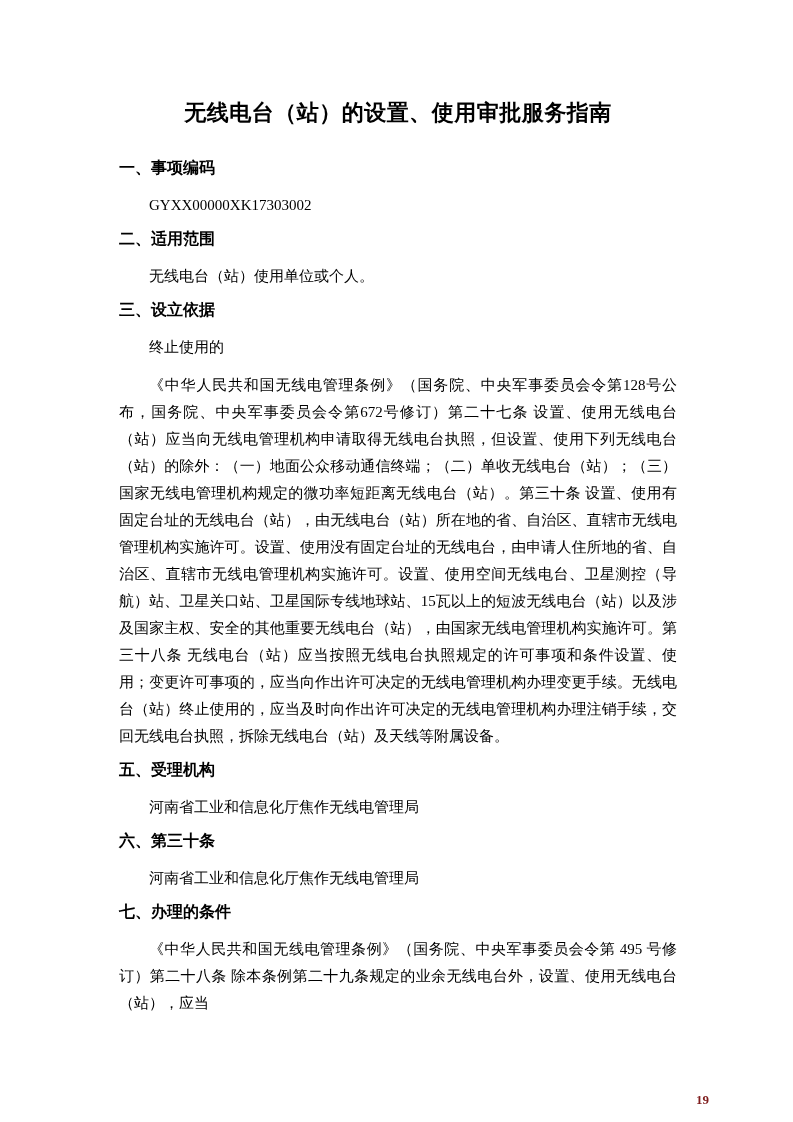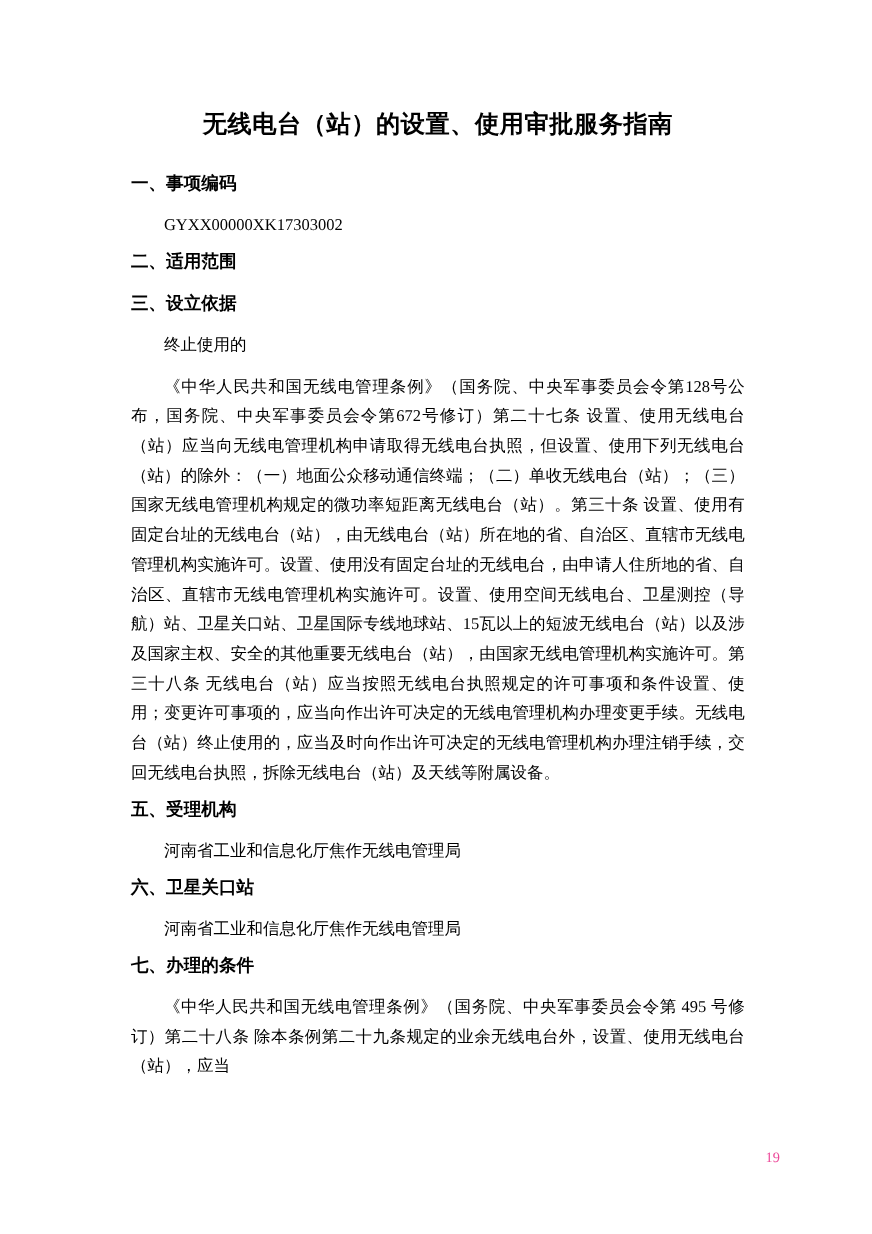--- a/index.html
+++ b/index.html
@@ -43,61 +43,63 @@
     font-family: "Liberation Serif", serif;
     font-size: 15px;
     line-height: 27px;
     margin: 11px 0 6px 0;
     text-indent: 2em;
     text-align: justify;
     text-align-last: left;
   }
   .page-number {
     position: absolute;
-    top: 1044px;
+    top: 1092px;
     right: 132px;
     font-family: "Liberation Serif", serif;
     font-size: 13px;
     line-height: 16px;
-    color: #ec4899;
+    color: #7f1d1d;
+    font-weight: bold;
   }
 </style>
 </head>
 <body>
 
 <div class="page">
   <div class="content">
 
     <h1 class="doc-title">无线电台（站）的设置、使用审批服务指南</h1>
 
     <div>
       <div class="sec-heading">一、事项编码</div>
       <div class="sec-body">GYXX00000XK17303002</div>
     </div>
 
     <div>
       <div class="sec-heading">二、适用范围</div>
+      <div class="sec-body">无线电台（站）使用单位或个人。</div>
     </div>
 
     <div>
       <div class="sec-heading">三、设立依据</div>
       <div class="sec-body">终止使用的</div>
     </div>
 
     <div>
       <div class="sec-body">《中华人民共和国无线电管理条例》（国务院、中央军事委员会令第128号公布，国务院、中央军事委员会令第672号修订）第二十七条 设置、使用无线电台（站）应当向无线电管理机构申请取得无线电台执照，但设置、使用下列无线电台（站）的除外：（一）地面公众移动通信终端；（二）单收无线电台（站）；（三）国家无线电管理机构规定的微功率短距离无线电台（站）。第三十条 设置、使用有固定台址的无线电台（站），由无线电台（站）所在地的省、自治区、直辖市无线电管理机构实施许可。设置、使用没有固定台址的无线电台，由申请人住所地的省、自治区、直辖市无线电管理机构实施许可。设置、使用空间无线电台、卫星测控（导航）站、卫星关口站、卫星国际专线地球站、15瓦以上的短波无线电台（站）以及涉及国家主权、安全的其他重要无线电台（站），由国家无线电管理机构实施许可。第三十八条 无线电台（站）应当按照无线电台执照规定的许可事项和条件设置、使用；变更许可事项的，应当向作出许可决定的无线电管理机构办理变更手续。无线电台（站）终止使用的，应当及时向作出许可决定的无线电管理机构办理注销手续，交回无线电台执照，拆除无线电台（站）及天线等附属设备。</div>
     </div>
 
     <div>
       <div class="sec-heading">五、受理机构</div>
       <div class="sec-body">河南省工业和信息化厅焦作无线电管理局</div>
     </div>
 
     <div>
-      <div class="sec-heading">六、卫星关口站</div>
+      <div class="sec-heading">六、第三十条</div>
       <div class="sec-body">河南省工业和信息化厅焦作无线电管理局</div>
     </div>
 
     <div>
       <div class="sec-heading">七、办理的条件</div>
       <div class="sec-body">《中华人民共和国无线电管理条例》（国务院、中央军事委员会令第 495 号修订）第二十八条 除本条例第二十九条规定的业余无线电台外，设置、使用无线电台（站），应当</div>
     </div>
 
   </div>
 

